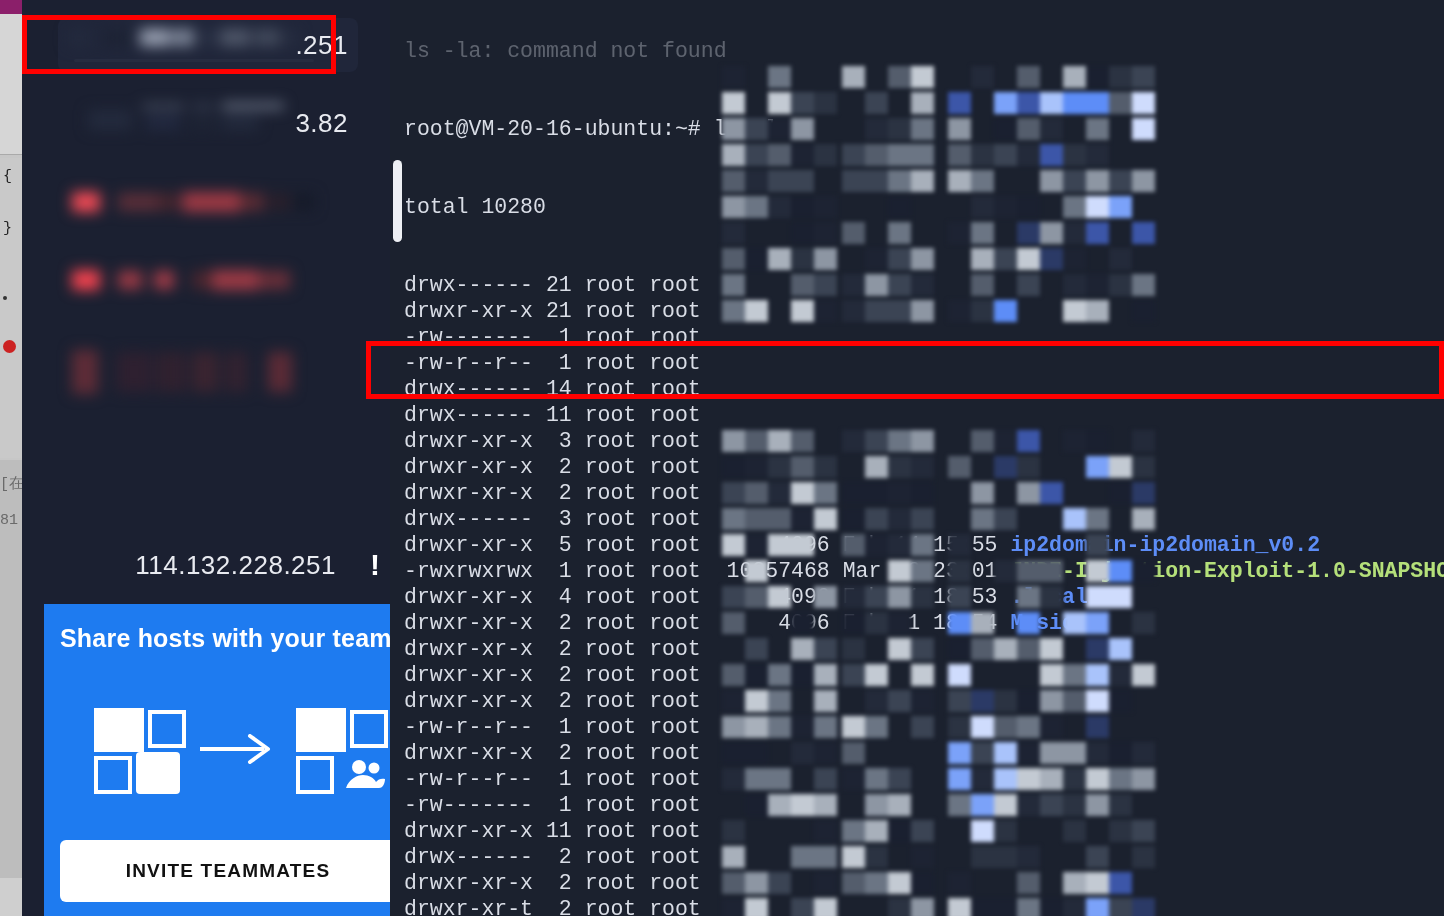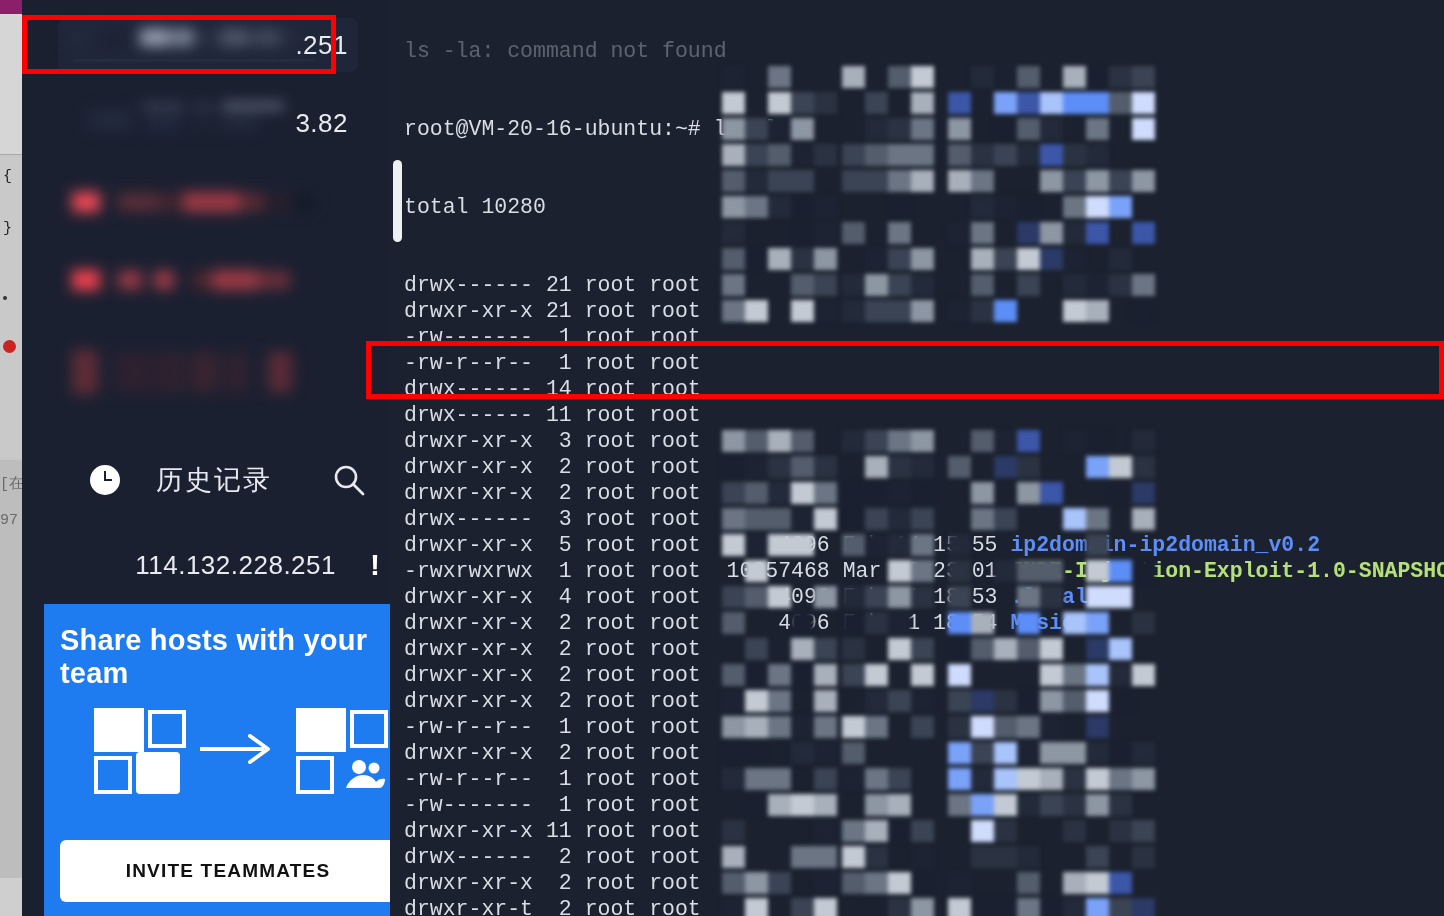--- a/index.html
+++ b/index.html
@@ -116,21 +116,21 @@
     color:#ffffff;font-size:30px;font-weight:700;line-height:34px;
   }
 
   
   .promo{
     position:absolute;left:22px;top:604px;width:368px;height:312px;
     background:#1e7bf0;
   }
   .promo-title{
     position:absolute;left:16px;top:20px;
-    color:#ffffff;font-size:29px;font-weight:700;letter-spacing:.2px;
+    color:#ffffff;font-size:25px;font-weight:700;letter-spacing:.2px;
   }
   .promo-art{position:absolute;left:50px;top:104px;width:276px;height:84px;}
   .tiles{position:absolute;top:0;width:92px;height:82px;}
   .tiles .sq{position:absolute;box-sizing:border-box;}
   .tiles .big{left:0;top:0;width:50px;height:44px;background:#fff;}
   .tiles .tr{left:54px;top:2px;width:38px;height:38px;border:4px solid #fff;background:transparent;}
   .tiles .bl{left:0;top:48px;width:38px;height:38px;border:4px solid #fff;background:transparent;}
   .tiles .br{left:42px;top:44px;width:44px;height:42px;background:#fff;border-radius:4px;}
   .tiles .people{
     position:absolute;left:46px;top:48px;width:46px;height:36px;
@@ -193,21 +193,21 @@
     <div class="titlebar"></div>
     <div class="tabstrip"></div>
     <div class="code">
       <span class="brace1">{</span>
       <span class="brace2">}</span>
       <span class="dot"></span>
       <span class="reddot"></span>
     </div>
     <div class="console">
       <span class="c1">[在</span>
-      <span class="c2">97</span>
+      <span class="c2">81</span>
     </div>
     <div class="statusline"></div>
   </div>
 
   <div class="sidebar">
 
     <div class="host-card" id="card1">
       <div class="blurred-row" style="left:10px;top:8px;width:250px;height:22px;">
         <span class="blk" style="left:0;top:4px;width:22px;height:16px;background:#232a3d;"></span>
         <span class="blk" style="left:36px;top:4px;width:26px;height:16px;background:#1d2334;"></span>
@@ -256,30 +256,20 @@
 
     <div class="blurred-row" style="left:50px;top:350px;width:300px;height:46px;filter:blur(7px);">
       <span class="blk" style="left:0;top:0;width:26px;height:44px;background:#5e2c37;"></span>
       <span class="blk" style="left:44px;top:2px;width:36px;height:40px;background:#2e2030;"></span>
       <span class="blk" style="left:84px;top:2px;width:30px;height:40px;background:#30212f;"></span>
       <span class="blk" style="left:120px;top:2px;width:26px;height:40px;background:#3a2430;"></span>
       <span class="blk" style="left:152px;top:2px;width:24px;height:40px;background:#312230;"></span>
       <span class="blk" style="left:196px;top:2px;width:24px;height:40px;background:#5b2b36;"></span>
     </div>
 
-    <div class="history-row">
-      <span class="clock-icon"></span>
-      <span class="history-label">历史记录</span>
-      <span class="search-icon">
-        <svg width="34" height="34" viewBox="0 0 34 34">
-          <circle cx="14" cy="14" r="10" fill="none" stroke="#e7e9ef" stroke-width="2.6"></circle>
-          <line x1="21" y1="21" x2="31" y2="31" stroke="#e7e9ef" stroke-width="2.8" stroke-linecap="round"></line>
-        </svg>
-      </span>
-    </div>
 
     <div class="history-item">
       <span class="history-ip">114.132.228.251</span>
       <span class="alert-icon">!</span>
     </div>
 
     <div class="promo">
       <div class="promo-title">Share hosts with your team</div>
       <div class="promo-art">
         <div class="tiles" style="left:0;">

